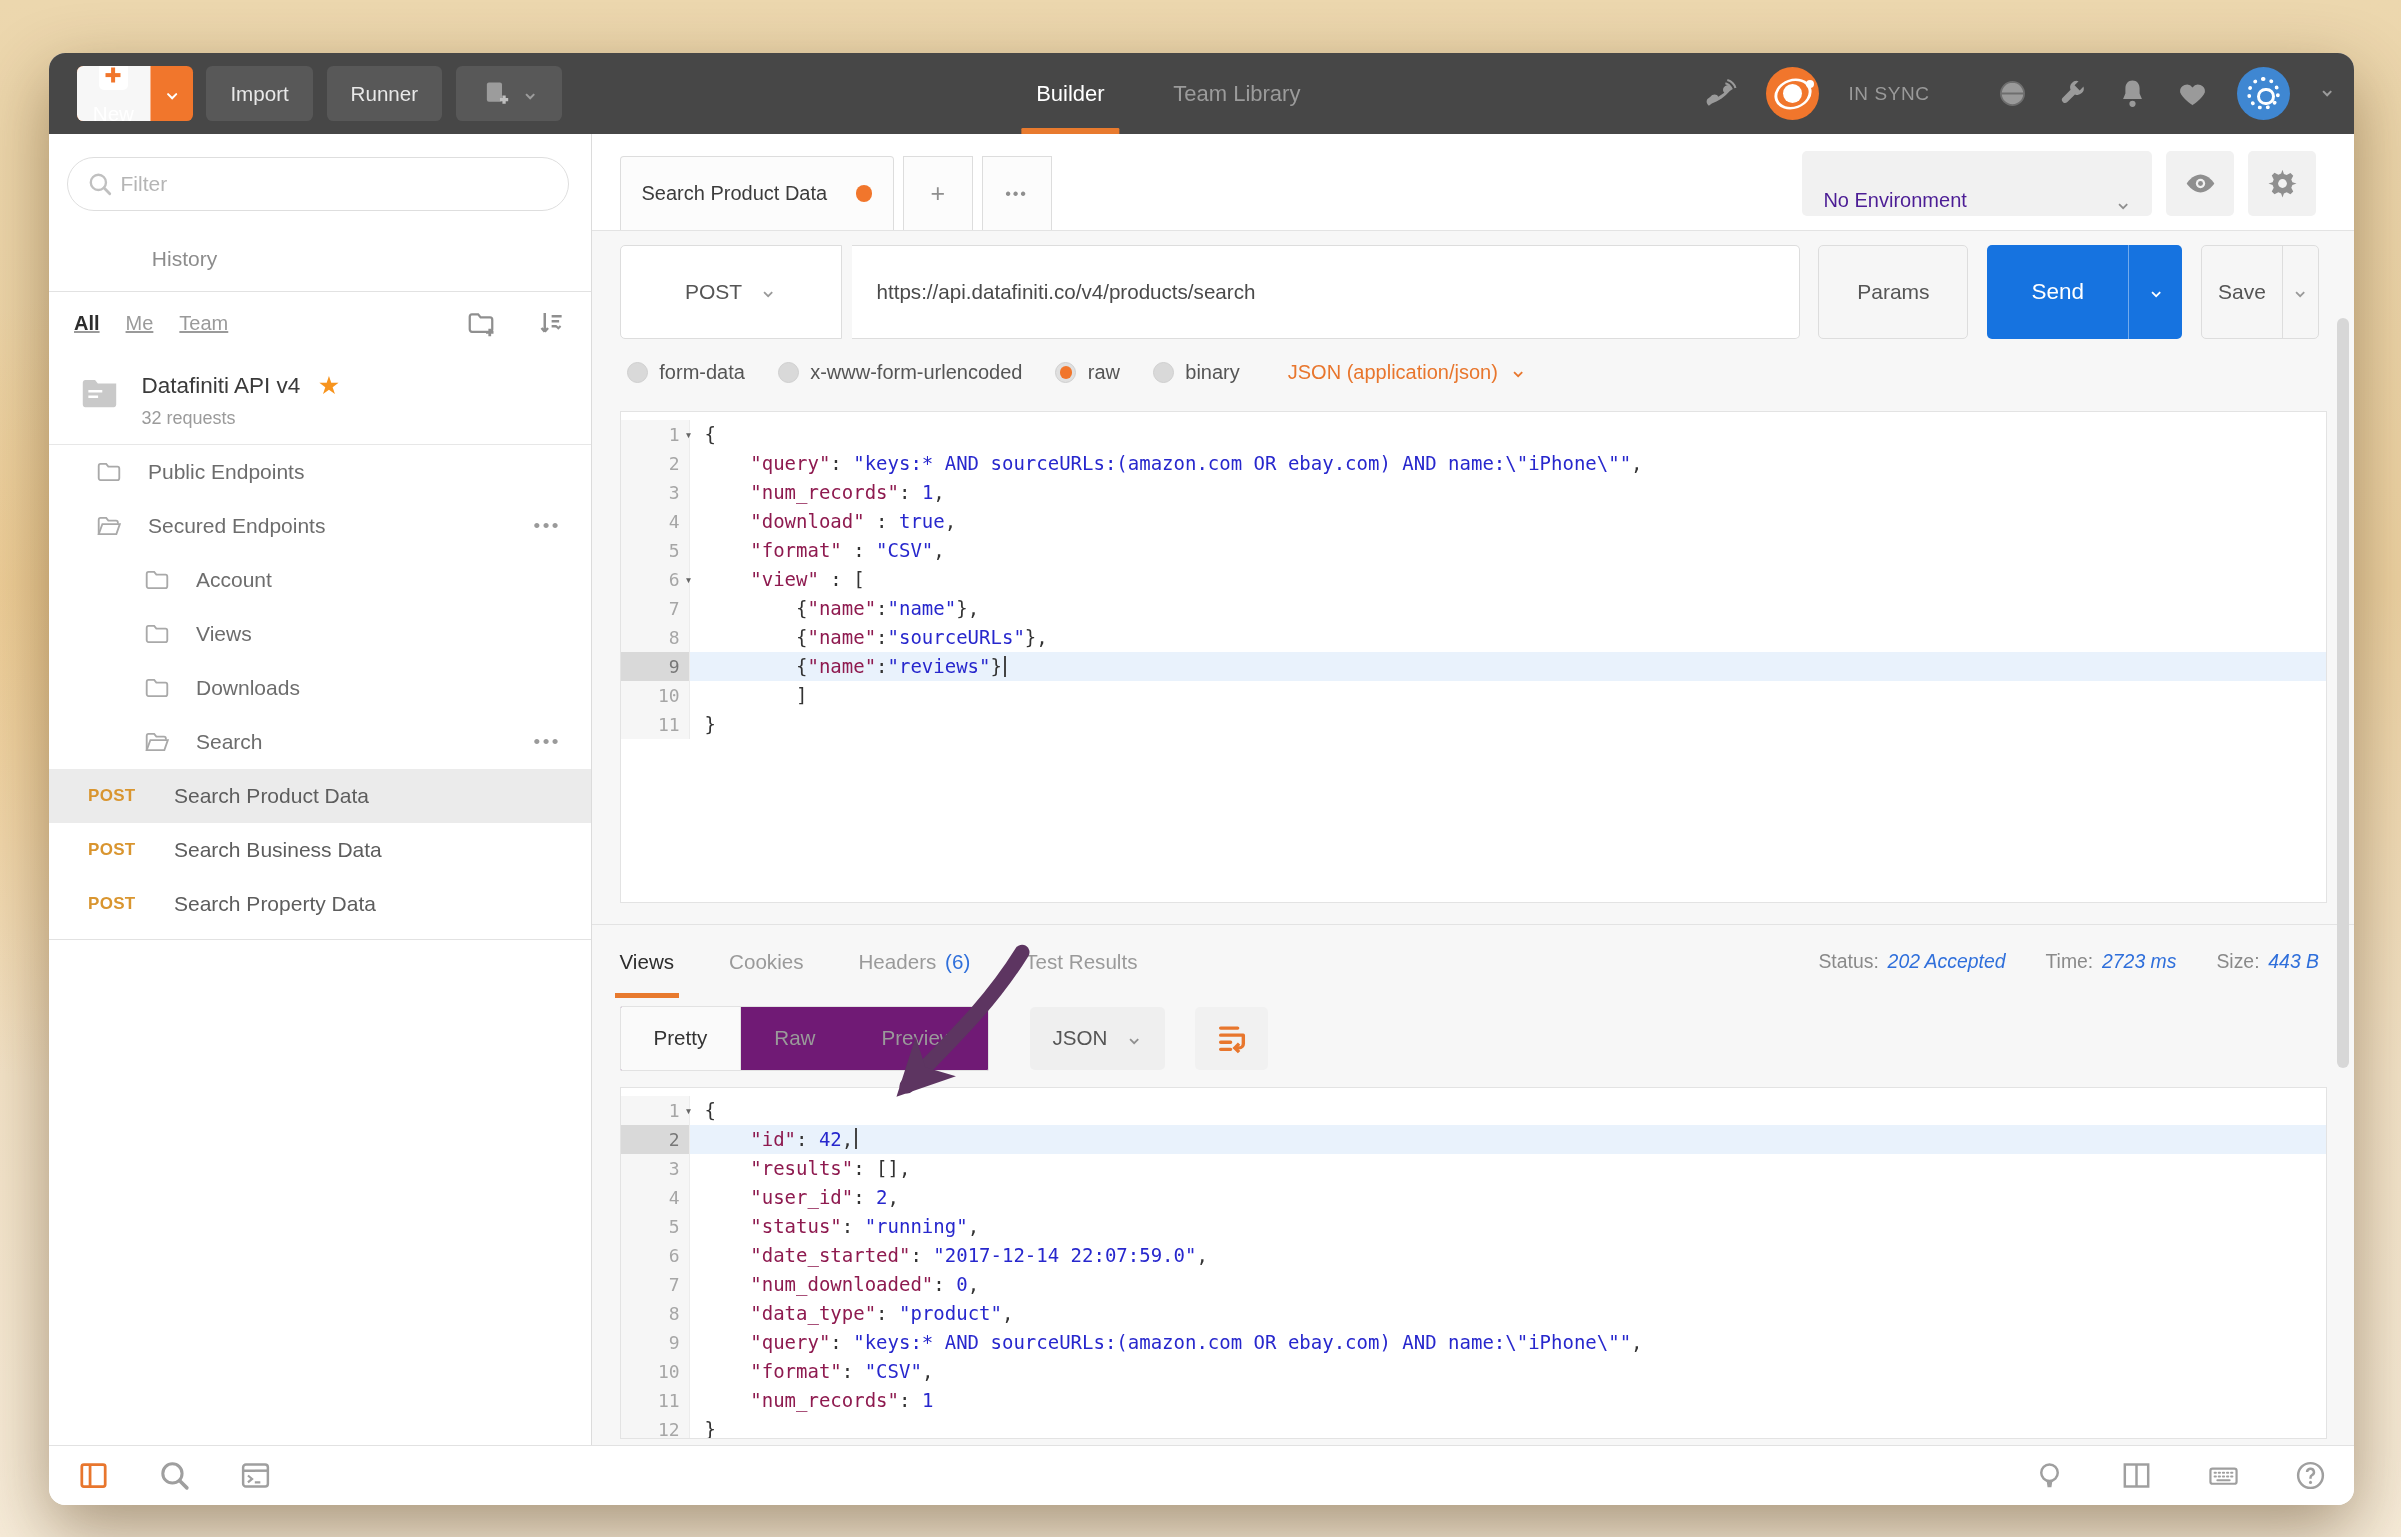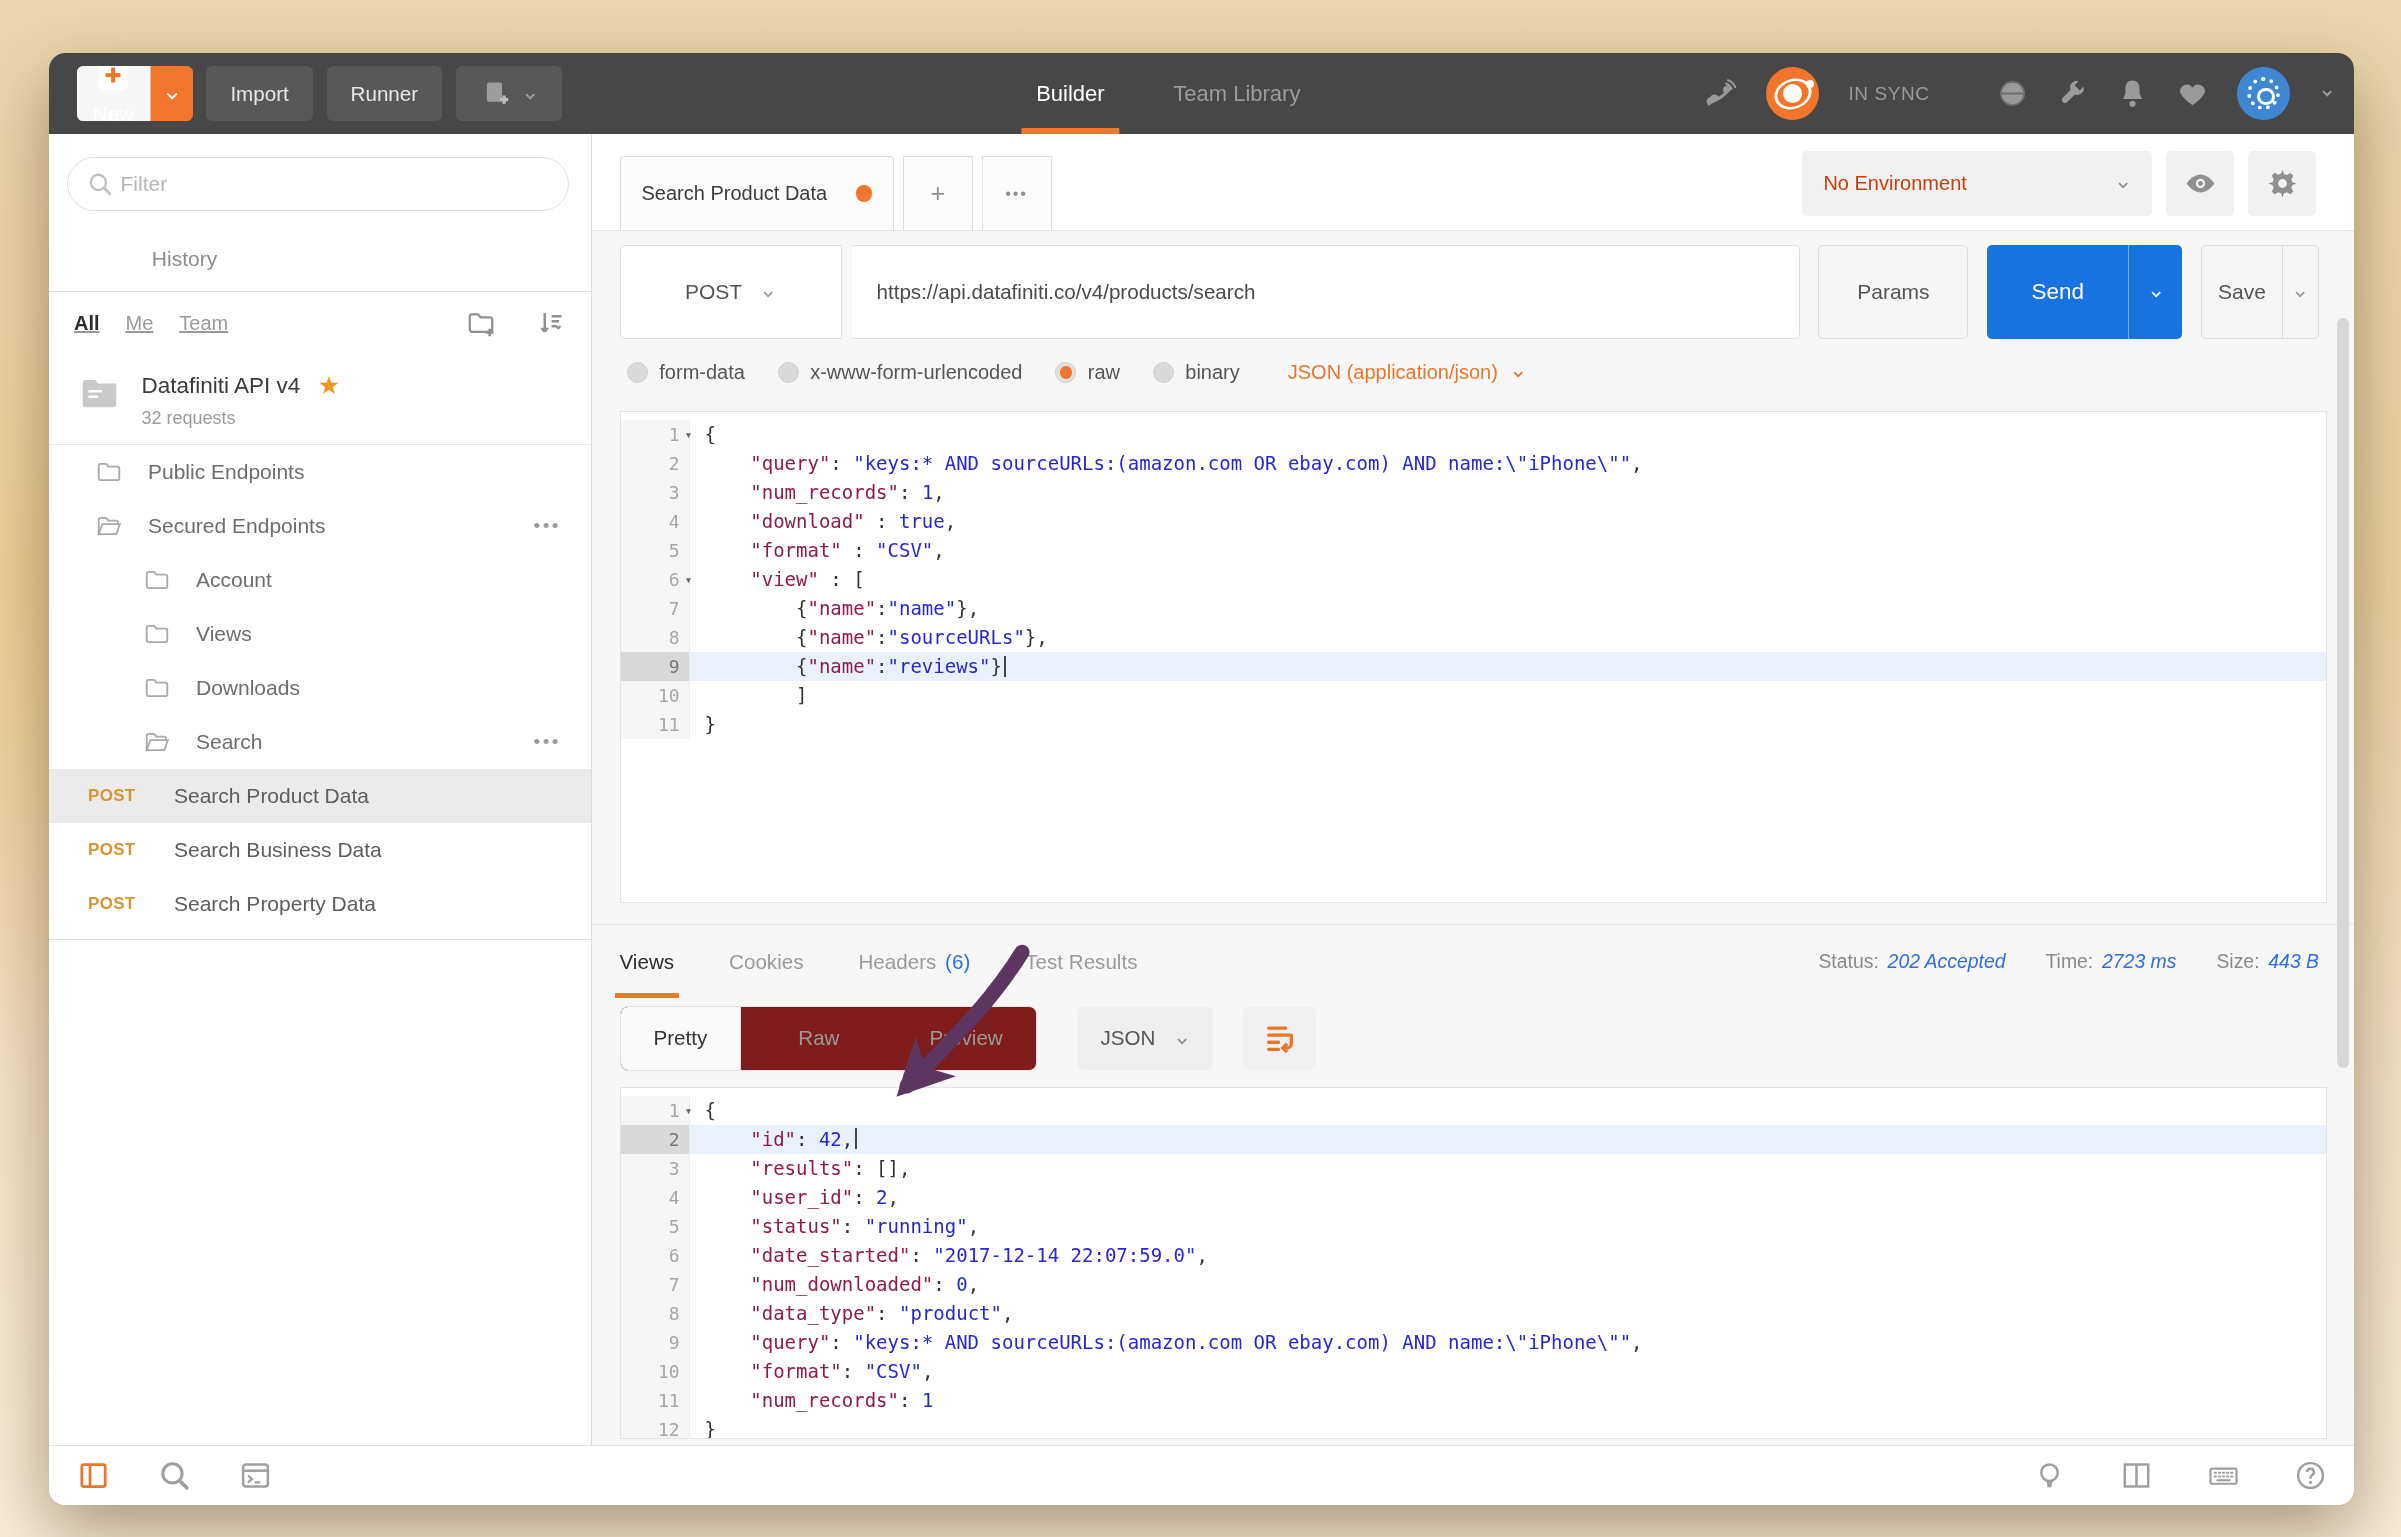--- a/index.html
+++ b/index.html
@@ -76,21 +76,21 @@
   .reqname{ font-size:21px; color:#5d5d5d;}
   .sb-divider{ border-bottom:1.3px solid #e2e2e2; margin-top:8.8px;}
   
   .main{ flex:1; background:#f7f7f7; display:flex; flex-direction:column; position:relative; min-width:0;}
   .tabbar{ height:97px; background:#fff; border-bottom:0.6px solid #e3e3e3; display:flex; align-items:flex-end; padding:0 38px 0 27.5px; position:relative; flex:none;}
   .rtab{ height:74px; min-width:263px; background:#fcfcfc; border:0.6px solid #ddd; border-bottom:none; border-radius:3.8px 3.8px 0 0; display:flex; align-items:center; padding:0 21px; gap:21px; font-size:20px; color:#3c3c3c;}
   .dot{ width:16.3px; height:16.3px; border-radius:50%; background:#f1762c; margin-left:7.5px;}
   .ttool{ height:74px; width:70px; background:#fcfcfc; border:0.6px solid #ddd; border-bottom:none; display:flex; align-items:center; justify-content:center; color:#8f8f8f; font-size:25px; margin-left:8.8px;}
   .ttool.dots{ font-size:16.3px; letter-spacing:1.9px;}
   .envwrap{ margin-left:auto; display:flex; align-items:center; gap:13.8px; margin-bottom:13.8px;}
-  .env{ width:350px; height:65px; background:#f1f1f1; border-radius:5px; display:flex; align-items:center; padding:4px 21px; font-size:20px; color:#c2410c;}
+  .env{ width:350px; height:65px; background:#f1f1f1; border-radius:5px; display:flex; align-items:flex-end; padding:4px 21px; font-size:20px; color:#4c1d95;}
   .env .chv{ margin-left:auto; color:#8f8f8f;}
   .sqbtn{ width:68px; height:65px; background:#f1f1f1; border-radius:5px; display:flex; align-items:center; justify-content:center; color:#8f8f8f;}
   .sqbtn svg{ width:33px; height:33px;}
   .urlrow{ height:94px; margin:13.8px 35px 0 27.5px; display:flex; gap:10px; flex:none;}
   .method{ width:222px; background:#fff; border:0.6px solid #ddd; border-radius:5px 0 0 5px; display:flex; align-items:center; justify-content:center; gap:17.5px; font-size:21px; color:#555;}
   .method .chv{ color:#999;}
   .urlinput{ flex:1; background:#fff; border:0.6px solid #ddd; border-left:none; border-radius:0 5px 5px 0; font-size:20.6px; color:#4a4a4a; padding:0 25px; font-family:inherit; outline:none;}
   .btn{ border:0.6px solid #ddd; background:#f6f6f6; border-radius:5px; font-size:21px; color:#555; display:flex; align-items:center; justify-content:center;}
   .params{ width:150px; margin-left:8.8px;}
   .send{ width:195px; background:#1673e0; border:none; color:#fff; margin-left:8.8px; padding:0; overflow:hidden;}
@@ -123,21 +123,21 @@
   .respmeta{ margin-top:21px; border-top:0.6px solid #e3e3e3; height:74px; display:flex; align-items:center; padding:0 35px 0 27.5px; flex:none; position:relative;}
   .rtabs{ display:flex; gap:55px; height:100%;}
   .rmtab{ display:flex; align-items:center; font-size:20.6px; color:#9a9a9a; position:relative; gap:8.8px;}
   .rmtab.active{ color:#2d2d2d;}
   .rmtab.active:after{ content:""; position:absolute; left:-5px; right:-5px; bottom:0; height:5.6px; background:#e87a2e;}
   .hcount{ color:#2f6fdb;}
   .stats{ margin-left:auto; display:flex; gap:40px; font-size:19.4px;}
   .stat{ color:#8a8a8a; display:flex; gap:8.8px;}
   .stat b{ color:#2f6fdb; font-weight:normal;font-style:italic;}
   .resptool{ height:80px; display:flex; align-items:center; padding:0 35px 0 27.5px; gap:16.3px; flex:none;}
-  .segs{ display:flex; background:#7f1d1d; border-radius:8px; overflow:hidden; border:0.6px solid #e2e2e2;gap:24px;}
+  .segs{ display:flex; background:#701a75; border-radius:2px; overflow:hidden; border:0.6px solid #e2e2e2;}
   .seg{ padding:0 33px; height:63px; display:flex; align-items:center; font-size:20.6px; color:#9a9a9a;}
   .seg.active{ background:#fafafa; color:#333; border-right:0.6px solid #e2e2e2;}
   .fmt{ height:63px; background:#efefef; border-radius:5px; display:flex; align-items:center; gap:19px; padding:0 22.5px; font-size:20.6px; color:#555; margin-left:25px;}
   .fmt .chv{ color:#8f8f8f;}
   .wrapbtn{ width:73px; height:63px; background:#f1f1f1; border-radius:5px; display:flex; align-items:center; justify-content:center; margin-left:13.8px;}
   .wrapbtn svg{ width:34px; height:34px;}
   .rttools{ margin-left:auto; display:flex; align-items:center; gap:30px;}
   .gicon{ width:33px; height:33px; color:#8f8f8f;} .gicon svg{ width:100%; height:100%;}
   .saveresp{ height:63px; padding:0 29px; border-radius:5px; background:#efefef; border:0.6px solid #e4e4e4; font-size:20.6px; color:#666; display:flex; align-items:center;}
   

